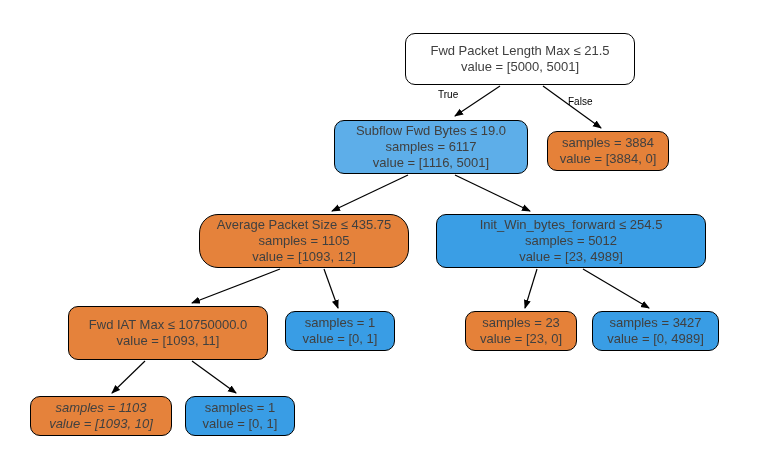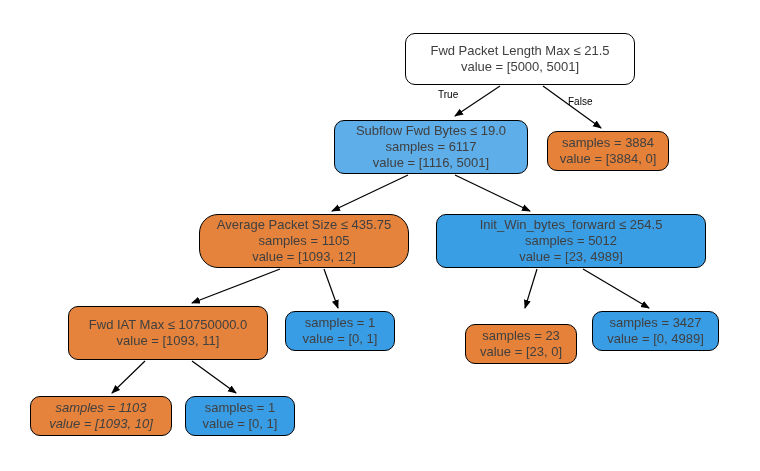--- a/index.html
+++ b/index.html
@@ -103,21 +103,21 @@
   <div class="node n5" style="background: rgb(229, 130, 59);">
     <span>Fwd IAT Max ≤ 10750000.0</span>
     <span>value = [1093, 11]</span>
   </div>
 
   <div class="node n6" style="background: rgb(57, 157, 229);">
     <span>samples = 1</span>
     <span>value = [0, 1]</span>
   </div>
 
-  <div class="node n7" style="background: rgb(229, 129, 57); margin-top: 13px;">
+  <div class="node n7" style="background: rgb(229, 129, 57);">
     <span>samples = 23</span>
     <span>value = [23, 0]</span>
   </div>
 
   <div class="node n8" style="background: rgb(57, 157, 229);">
     <span>samples = 3427</span>
     <span>value = [0, 4989]</span>
   </div>
 
   <div class="node n9" style="background: rgb(229, 130, 59);">

